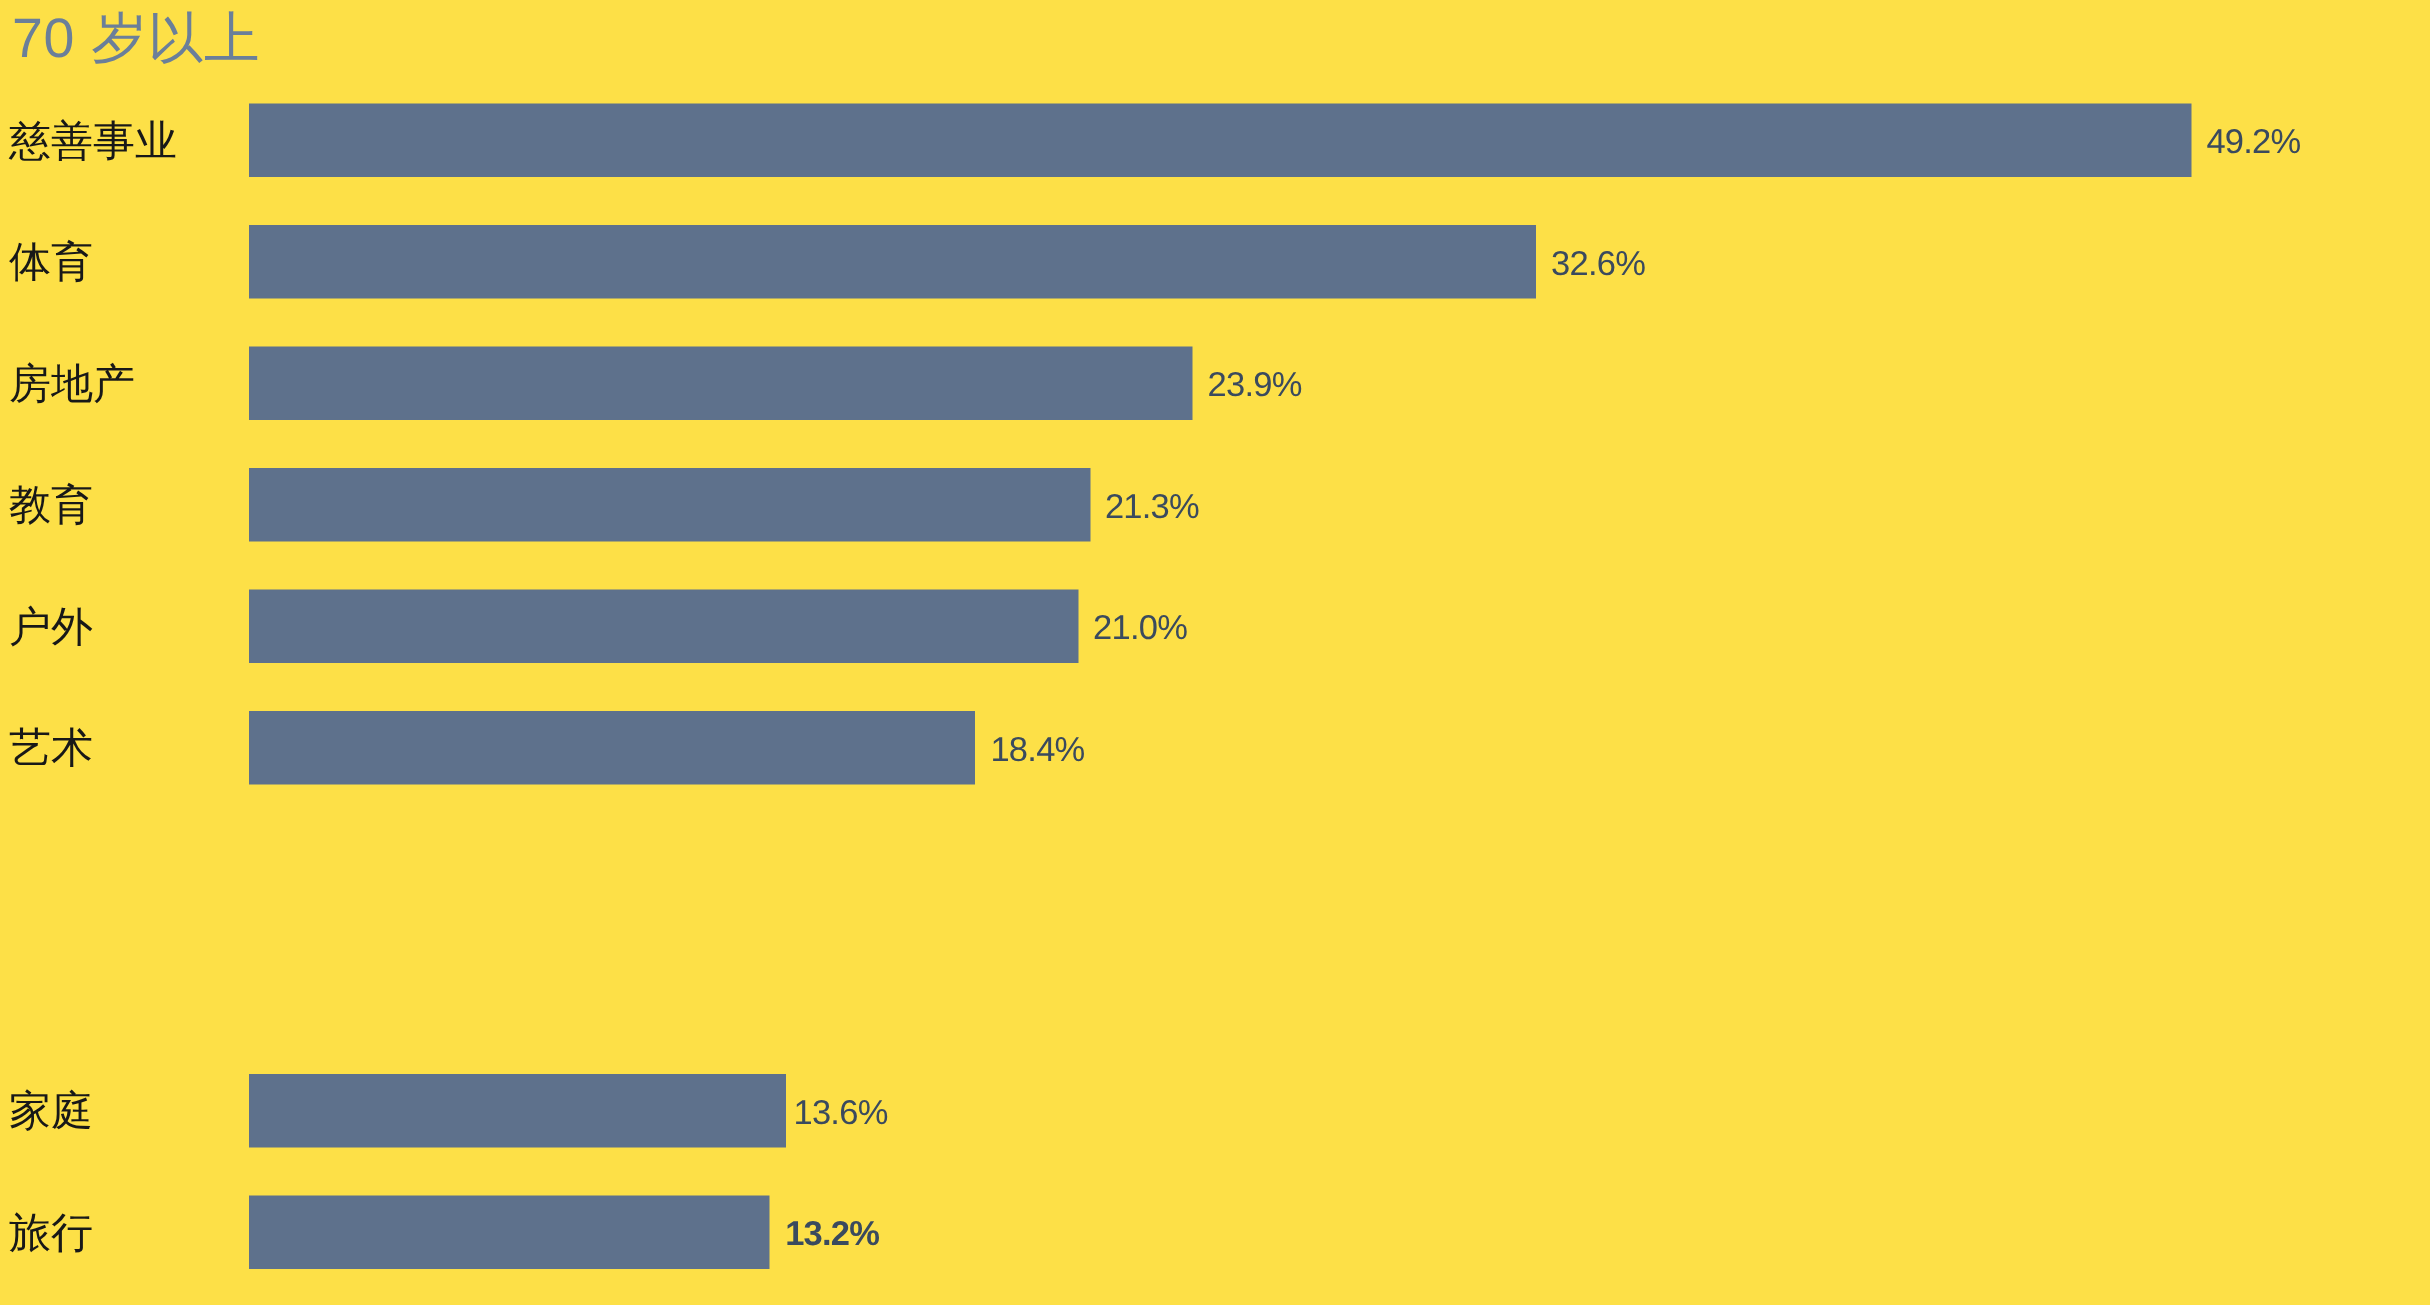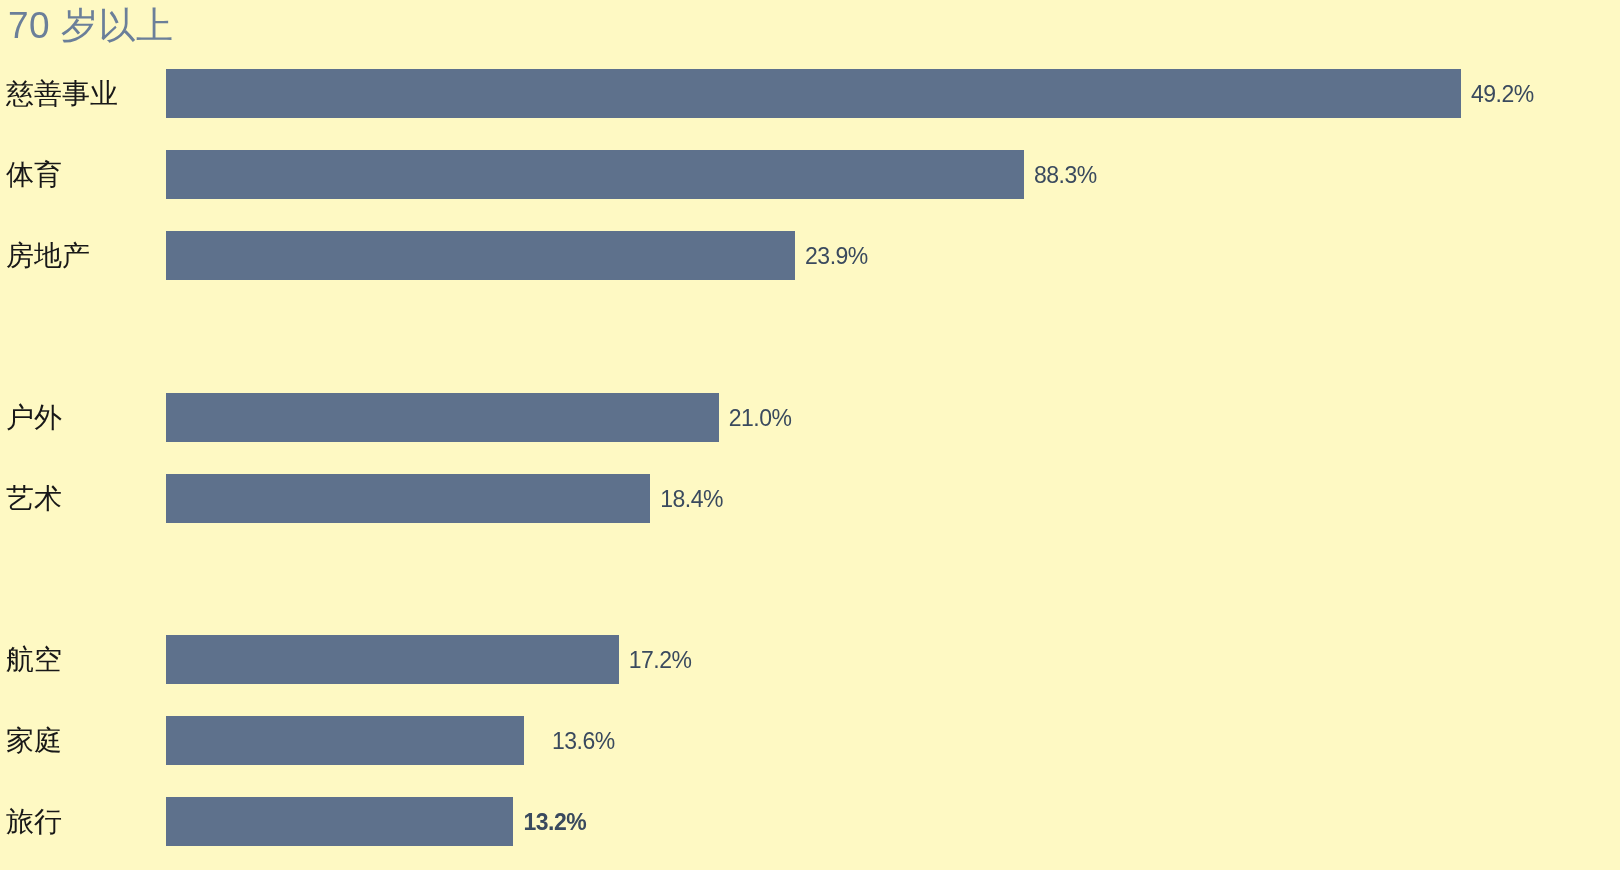--- a/index.html
+++ b/index.html
@@ -10,21 +10,21 @@
     width: 1620px;
     height: 870px;
     background: #d8effa;
     font-family: "Liberation Sans", "DejaVu Sans", sans-serif;
     overflow: hidden;
   }
   #chart-root {
     position: relative;
     width: 1620px;
     height: 870px;
-    background: #fef9c3;
+    background: #fde047;
     box-sizing: border-box;
   }
   #chart-title {
     position: absolute;
     left: 8px;
     top: 4px;
     font-size: 37px;
     font-weight: 400;
     color: #6b7f99;
     letter-spacing: 0.5px;
@@ -94,56 +94,56 @@
         <div class="bar-track" style="width: 1294.94px;">
           <div class="bar-fill" style="width: 1294.94px; background: rgb(94, 113, 140);"></div>
         </div>
         <div class="val-label" style="left: 1470.94px;">49.2%</div>
       </div>
       <div class="bar-row" style="top: 80.9px;">
         <div class="cat-label">体育</div>
         <div class="bar-track" style="width: 858.032px;">
           <div class="bar-fill" style="width: 858.032px; background: rgb(94, 113, 140);"></div>
         </div>
-        <div class="val-label" style="left: 1034.03px;">88.3%</div>
+        <div class="val-label" style="left: 1034.03px;">32.6%</div>
       </div>
       <div class="bar-row" style="top: 161.8px;">
         <div class="cat-label">房地产</div>
         <div class="bar-track" style="width: 629.048px;">
           <div class="bar-fill" style="width: 629.048px; background: rgb(94, 113, 140);"></div>
         </div>
         <div class="val-label" style="left: 805.048px;">23.9%</div>
+      </div>
+      <div class="bar-row" style="top: 242.7px;">
+        <div class="cat-label">教育</div>
+        <div class="bar-track" style="width: 560.616px;">
+          <div class="bar-fill" style="width: 560.616px; background: rgb(94, 113, 140);"></div>
+        </div>
+        <div class="val-label" style="left: 736.616px;">21.3%</div>
       </div>
       <div class="bar-row" style="top: 323.6px;">
         <div class="cat-label">户外</div>
         <div class="bar-track" style="width: 552.72px;">
           <div class="bar-fill" style="width: 552.72px; background: rgb(94, 113, 140);"></div>
         </div>
         <div class="val-label" style="left: 728.72px;">21.0%</div>
       </div>
       <div class="bar-row" style="top: 404.5px;">
         <div class="cat-label">艺术</div>
         <div class="bar-track" style="width: 484.288px;">
           <div class="bar-fill" style="width: 484.288px; background: rgb(94, 113, 140);"></div>
         </div>
         <div class="val-label" style="left: 660.288px;">18.4%</div>
       </div>
-      <div class="bar-row" style="top: 566.3px;">
-        <div class="cat-label">航空</div>
-        <div class="bar-track" style="width: 452.704px;">
-          <div class="bar-fill" style="width: 452.704px; background: rgb(94, 113, 140);"></div>
-        </div>
-        <div class="val-label" style="left: 628.704px;">17.2%</div>
-      </div>
       <div class="bar-row" style="top: 647.2px;">
         <div class="cat-label">家庭</div>
         <div class="bar-track" style="width: 357.952px;">
           <div class="bar-fill" style="width: 357.952px; background: rgb(94, 113, 140);"></div>
         </div>
-        <div class="val-label" style="left: 552px;">13.6%</div>
+        <div class="val-label" style="left: 529px;">13.6%</div>
       </div>
       <div class="bar-row" style="top: 728.1px;">
         <div class="cat-label">旅行</div>
         <div class="bar-track" style="width: 347.424px;">
           <div class="bar-fill" style="width: 347.424px; background: rgb(94, 113, 140);"></div>
         </div>
         <div class="val-label" style="left: 523.424px; font-weight: bold;">13.2%</div>
       </div>
     </div>
 

